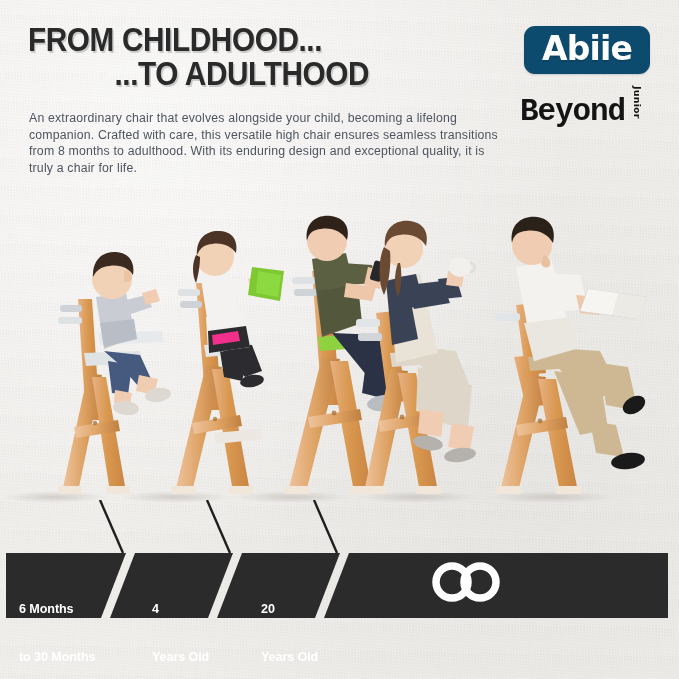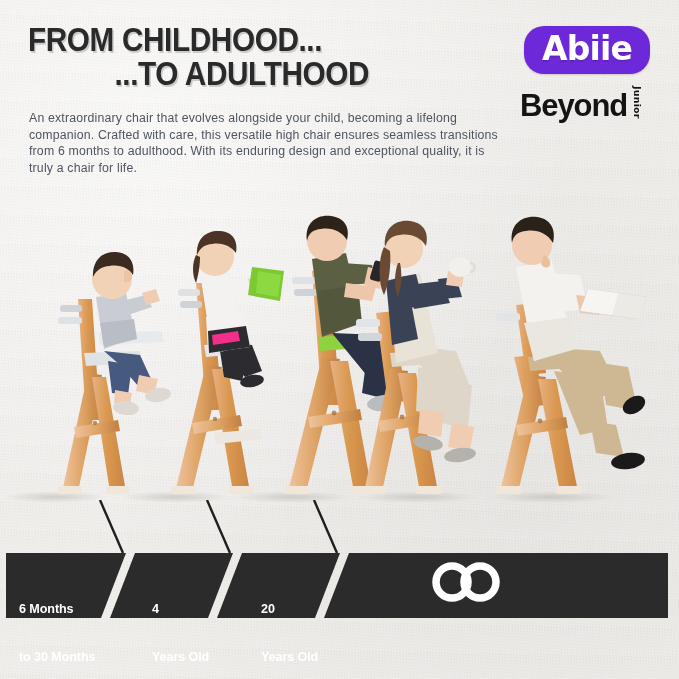--- a/index.html
+++ b/index.html
@@ -47,40 +47,40 @@
     color:#4e5560;
     font-size:12.3px;
     line-height:16.6px;
     letter-spacing:0.18px;
   }
 
   
   .logo-wrap { position:absolute; left:512px; top:26px; width:155px; height:98px; }
   .logo-badge {
     position:absolute; left:12px; top:0; width:126px; height:48px;
-    background:#6d28d9;
-    border-radius:20px;
+    background:#0c4a6e;
+    border-radius:11px;
     box-shadow:0 1px 2px rgba(0,0,0,0.16);
   }
   .logo-badge span {
     position:absolute; inset:0;
     display:flex; align-items:center; justify-content:center;
     color:#ffffff;
     font-size:33px; font-weight:bold;
     letter-spacing:-0.8px;
     font-family:"DejaVu Sans", sans-serif;
     text-shadow:0 2px 0 rgba(0,0,0,0.10);
     padding-bottom:3px;
   }
   .logo-beyond {
-    position:absolute; left:8px; top:62px;
+    position:absolute; left:8px; top:68px;
     color:#141414;
     font-size:31px; font-weight:bold;
     letter-spacing:-1.1px;
-    font-family:Liberation Sans, sans-serif;
+    font-family:Liberation Mono, monospace;
   }
   .logo-junior {
     position:absolute; left:131px; top:60px;
     color:#141414;
     font-size:9.5px; font-weight:bold;
     letter-spacing:0.2px;
     transform:rotate(90deg);
     transform-origin:left top;
     font-family:"DejaVu Sans", sans-serif;
   }
@@ -107,21 +107,21 @@
 
 <div id="poster">
 
   <div id="paper-texture"></div>
 
   <div class="headline">
     <span class="l1">FROM CHILDHOOD...</span>
     <span class="l2">...TO ADULTHOOD</span>
   </div>
 
-  <p class="blurb">An extraordinary chair that evolves alongside your child, becoming a lifelong companion. Crafted with care, this versatile high chair ensures seamless transitions from 6 months to adulthood. With its enduring design and exceptional quality, it is truly a chair for life.</p>
+  <p class="blurb">An extraordinary chair that evolves alongside your child, becoming a lifelong companion. Crafted with care, this versatile high chair ensures seamless transitions from 8 months to adulthood. With its enduring design and exceptional quality, it is truly a chair for life.</p>
 
   <div class="logo-wrap">
     <div class="logo-badge">
       <span>Abiie</span>
     </div>
     <div class="logo-beyond">Beyond</div>
     <div class="logo-junior">Junior</div>
   </div>
 
   <div id="stage">

